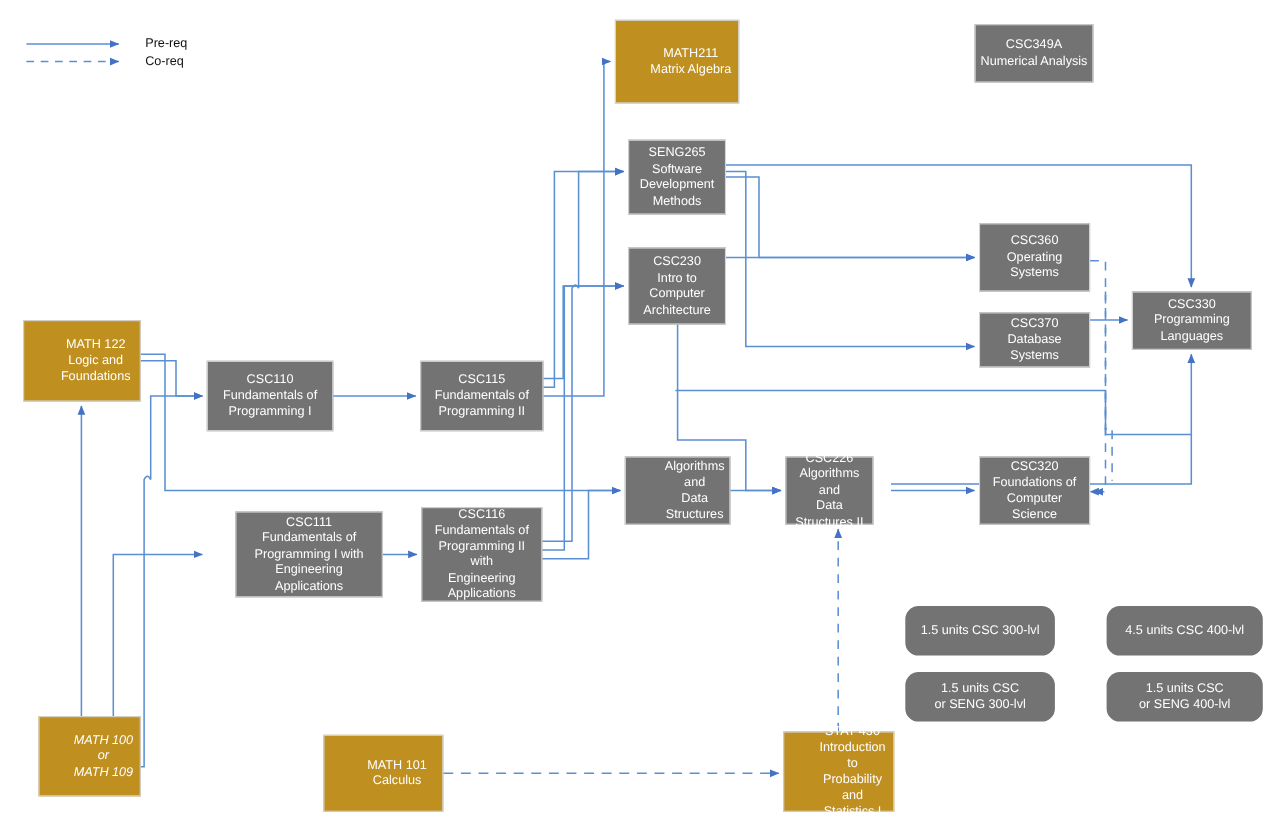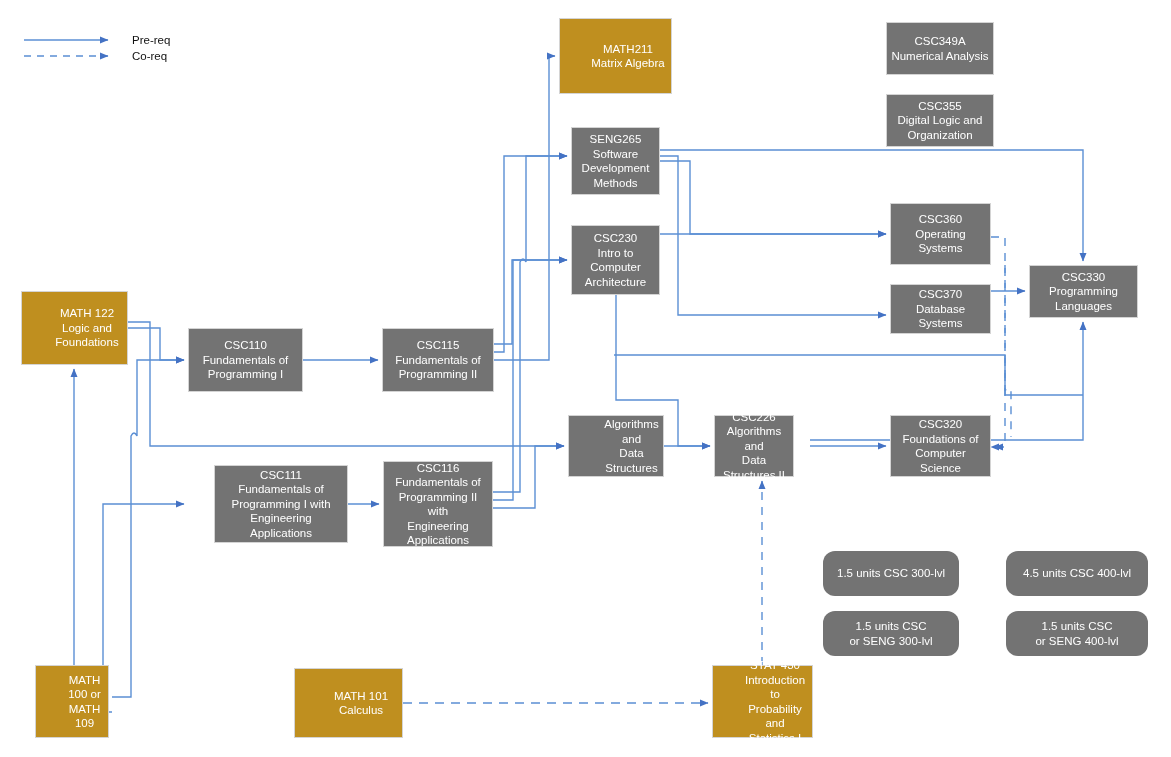--- a/index.html
+++ b/index.html
@@ -103,23 +103,20 @@
 
   <div class="legend-label" style="left:132px;top:33px;">Pre-req</div>
   <div class="legend-label" style="left:132px;top:49px;">Co-req</div>
 
   <div class="node gold" style="left:559px;top:18px;width:113px;height:76px;">MATH211
 Matrix Algebra</div>
 
   <div class="node blue" style="left:886px;top:22px;width:108px;height:53px;">CSC349A
 Numerical Analysis</div>
 
-  <div class="node blue" style="left:886px;top:94px;width:108px;height:53px;">CSC355
-Digital Logic and
-Organization</div>
 
   <div class="node blue" style="left:571px;top:127px;width:89px;height:68px;">SENG265
 Software
 Development
 Methods</div>
 
   <div class="node blue" style="left:571px;top:225px;width:89px;height:70px;">CSC230
 Intro to
 Computer
 Architecture</div>
@@ -165,21 +162,21 @@
 
   <div class="node blue" style="left:714px;top:415px;width:80px;height:62px;">CSC226
 Algorithms and
 Data Structures II</div>
 
   <div class="node blue" style="left:890px;top:415px;width:101px;height:62px;">CSC320
 Foundations of
 Computer
 Science</div>
 
-  <div class="node gold" style="left:35px;top:665px;width:74px;height:73px;">MATH 100 or
+  <div class="node gold" style="left:35px;top:651px;width:93px;height:73px;font-style:italic;">MATH 100 or
 MATH 109</div>
 
   <div class="node gold" style="left:294px;top:668px;width:109px;height:70px;">MATH 101
 Calculus</div>
 
   <div class="node gold" style="left:712px;top:665px;width:101px;height:73px;">STAT 430
 Introduction to
 Probability and
 Statistics I</div>
 

